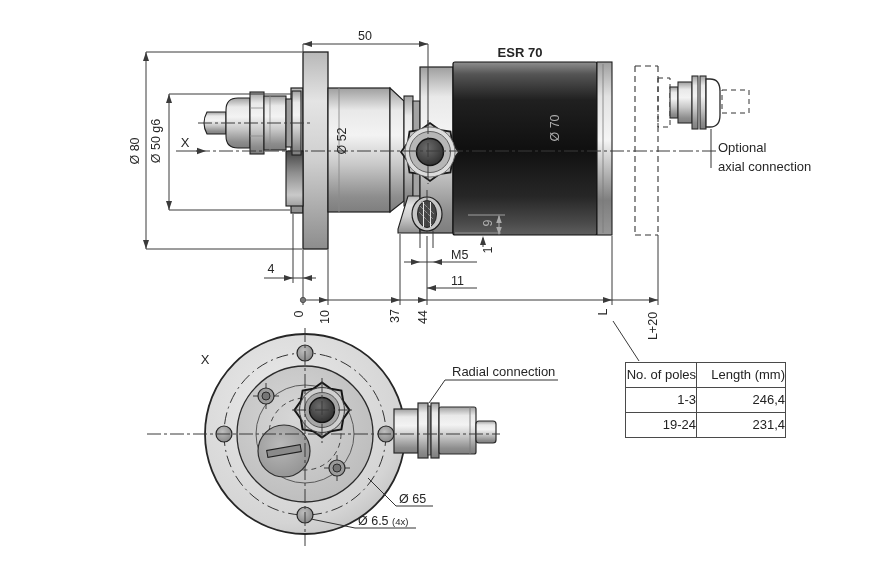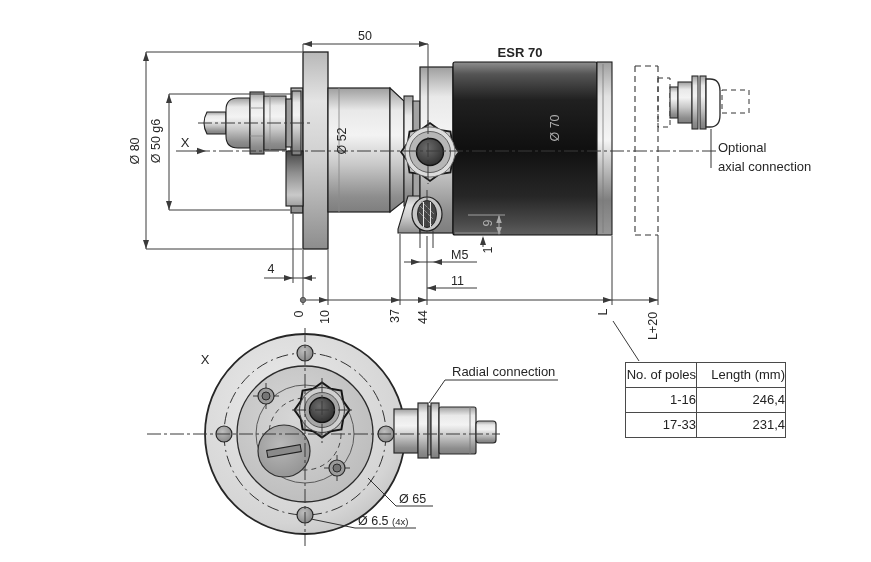--- a/index.html
+++ b/index.html
@@ -302,22 +302,22 @@
   <text class="dim-sm" x="392" y="525">(4x)</text>
 </svg>
 
 <table class="spec-table">
   <tbody>
     <tr>
       <td class="c1">No. of poles</td>
       <td class="c2">Length (mm)</td>
     </tr>
     <tr>
-      <td class="c1">1-16</td>
+      <td class="c1">1-3</td>
       <td class="c2">246,4</td>
     </tr>
     <tr>
-      <td class="c1">17-33</td>
+      <td class="c1">19-24</td>
       <td class="c2">231,4</td>
     </tr>
   </tbody>
 </table>
 </div>
 
 </body></html>

